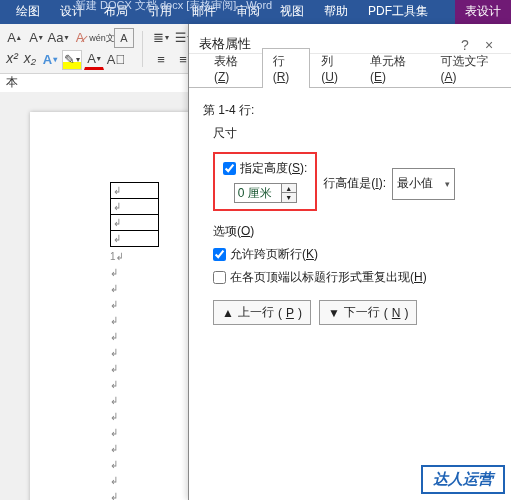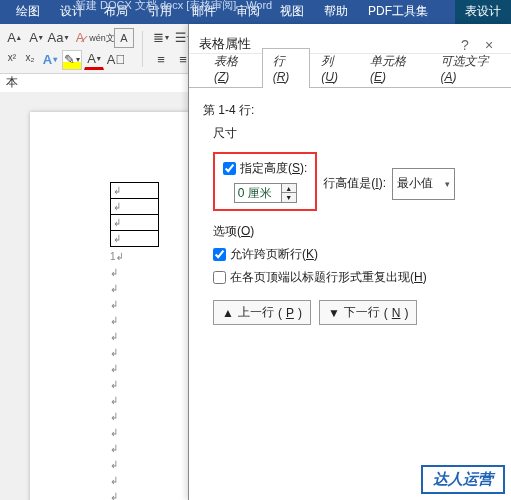--- a/index.html
+++ b/index.html
@@ -2,48 +2,48 @@
 <html><head>
 <meta charset="utf-8">
 <style>
   * { box-sizing: border-box; margin: 0; padding: 0; }
   body { font-family: "Microsoft YaHei", "SimSun", sans-serif; font-size: 12px; background: #fff; width: 511px; height: 500px; overflow: hidden; position: relative; }
   
   
   .ribbon-tabs { background: #2b579a; color: #fff; height: 24px; display: flex; align-items: flex-end; padding-left: 6px; }
   .ribbon-tabs .tab { padding: 13px 10px 4px 10px; cursor: pointer; font-size: 12px; }
   .ribbon-tabs .spacer { flex: 1; }
-  .ribbon-tabs .right { background: #0c4a6e; padding: 4px 10px; }
+  .ribbon-tabs .right { background: #701a75; padding: 4px 10px; }
   .title-frag { position: absolute; top: -2px; left: 75px; font-size: 11px; color: #c9d8f0; }
   
   
   .toolbar { background: #f3f3f3; border-bottom: 1px solid #d4d4d4; height: 50px; display: flex; align-items: center; padding: 0 4px; gap: 4px; position: relative; }
   .tb-group { display: flex; align-items: center; gap: 2px; }
   .tb-btn { width: 20px; height: 20px; display: inline-flex; align-items: center; justify-content: center; color: #444; font-size: 13px; border: 1px solid transparent; }
-  .tb-btn.small { width: 16px; height: 16px; font-size: 10px; }
+  .tb-btn.small { width: 16px; height: 16px; font-size: 14px; font-style: italic; }
   .tb-sep { width: 1px; height: 36px; background: #d4d4d4; margin: 0 4px; }
   .mini-row { display: flex; gap: 2px; }
   .tb-stack { display: flex; flex-direction: column; gap: 2px; }
   .framed { border: 1px solid #a0a0a0; padding: 1px 3px; font-size: 11px; }
   .sub-label { position: absolute; left: 6px; bottom: -18px; font-size: 12px; color: #333; }
   .dropdown-arrow { font-size: 8px; margin-left: 1px; }
 
   
   .doc-area { position: absolute; left: 0; top: 92px; width: 190px; height: 408px; background: #f0f0f0; overflow: hidden; }
   .page { position: absolute; left: 30px; top: 20px; width: 160px; height: 560px; background: #fff; box-shadow: 0 0 4px rgba(0,0,0,0.25); padding: 70px 10px 10px 80px; }
   .doc-table { border-collapse: collapse; margin-bottom: 2px; }
   .doc-table td { border: 1px solid #000; width: 48px; height: 16px; font-size: 10px; padding: 0 2px; color: #888; }
   .pmarks { color: #888; font-size: 10px; line-height: 16px; }
 
   
   .dialog { position: absolute; left: 188px; top: 24px; width: 323px; height: 476px; background: #fff; border-left: 1px solid #888; box-shadow: -2px 0 6px rgba(0,0,0,0.15); }
   .dlg-title { height: 30px; display: flex; align-items: flex-end; padding: 0 10px; font-size: 13px; color: #222; border-bottom: 1px solid #e8e8e8; }
   .dlg-title .sp { flex: 1; }
   .dlg-title .ico { width: 24px; text-align: center; color: #666; font-size: 14px; }
-  .tabstrip { display: flex; height: 26px; border-bottom: 1px solid #bbb; padding-left: 14px; gap: 0; align-items: flex-end; margin-top: 8px; font-style: italic; }
+  .tabstrip { display: flex; height: 26px; border-bottom: 1px solid #bbb; padding-left: 14px; gap: 0; align-items: flex-end; margin-top: 8px; }
   .dlg-tab { padding: 4px 10px; font-size: 12px; color: #333; border: 1px solid transparent; border-bottom: none; position: relative; top: 1px; cursor: pointer; }
   .dlg-tab.active { border-color: #bbb; background: #fff; }
   .dlg-tab .ul { text-decoration: underline; }
   .dlg-body { padding: 10px 14px; font-size: 12px; color: #222; }
   .section-label { margin: 4px 0 6px 0; }
   .indent { margin-left: 10px; }
   .highlight-box { border: 2.5px solid #e33; padding: 6px 8px; display: inline-flex; align-items: center; gap: 6px; margin: 4px 0 8px 0; flex-direction: column; }
   .chk { display: inline-flex; align-items: center; gap: 4px; }
   .chk input { width: 13px; height: 13px; }
   .numbox { display: inline-flex; align-items: center; border: 1px solid #888; height: 20px; }

